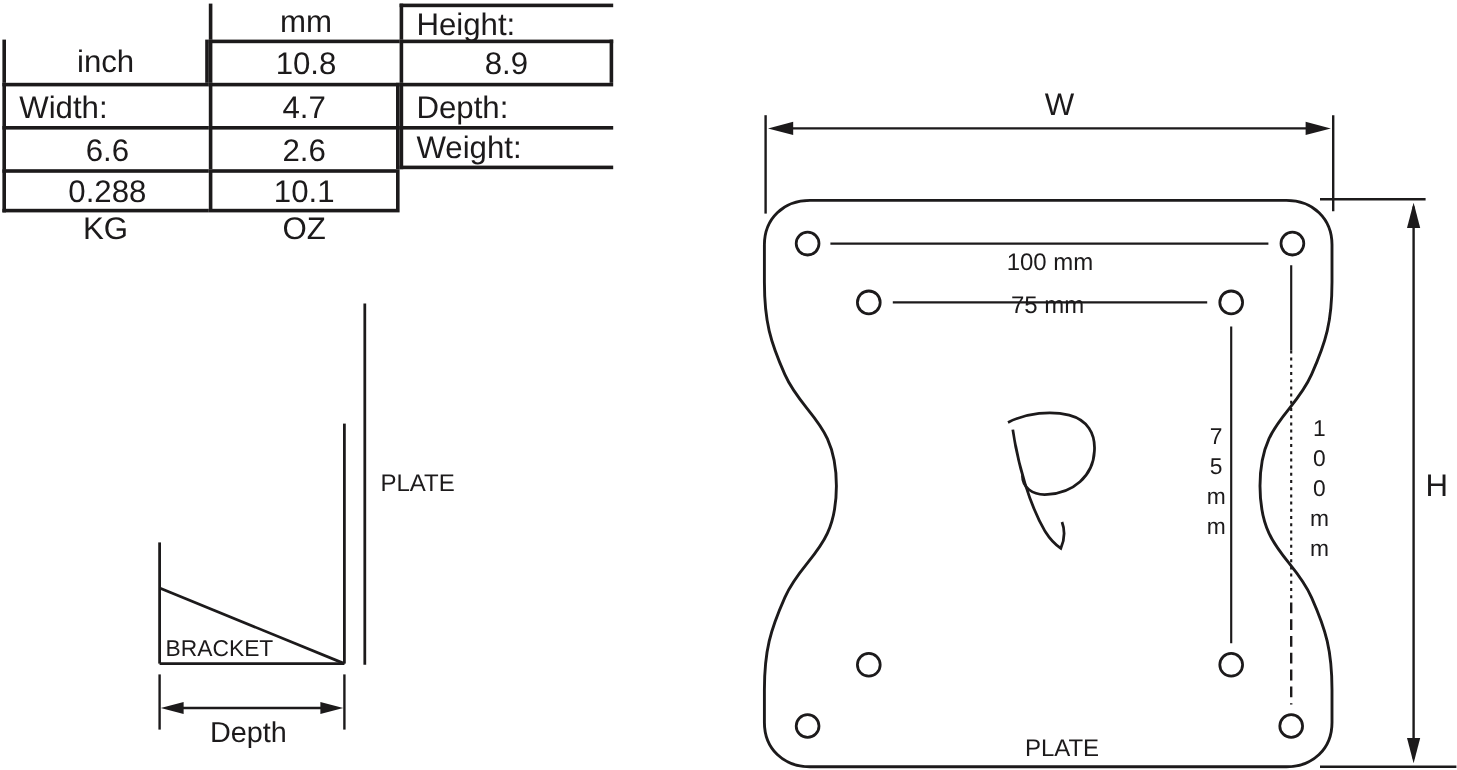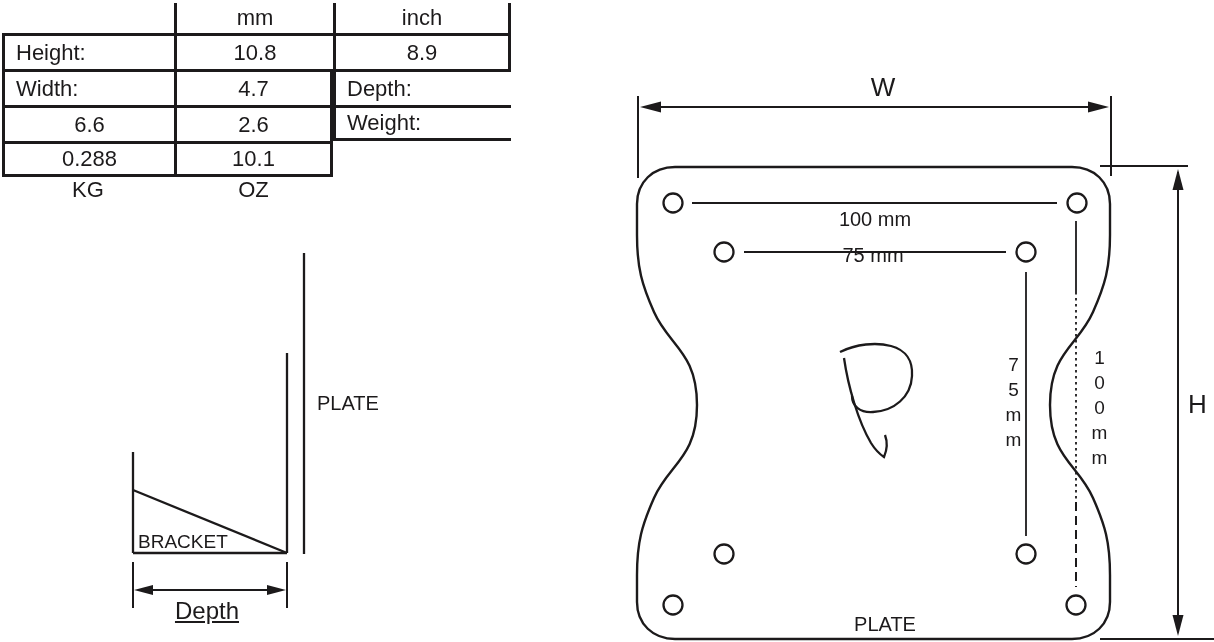--- a/index.html
+++ b/index.html
@@ -6,21 +6,21 @@
   .sheet {
     position:relative; width:1214px; height:642px; background:#ffffff;
     font-family:"Liberation Sans", sans-serif; color:#1c1a1b; overflow:hidden;
   }
   
   .spec-table {
     position:absolute; left:2px; top:3px;
     display:grid;
     grid-template-columns:172px 159px 178px;
     grid-template-rows:30px 36px 36px 36px 36px 26px;
-    font-size:22px; line-height:1;
+    font-size:26px; line-height:1;
   }
   .cell { display:flex; align-items:center; justify-content:center; box-sizing:border-box; white-space:nowrap; }
   .cell.lbl { justify-content:flex-start; padding-left:11px; }
   .b-l { border-left:3px solid #1c1a1b; }
   .b-r { border-right:3px solid #1c1a1b; }
   .b-t { border-top:3px solid #1c1a1b; }
   .b-b { border-bottom:3px solid #1c1a1b; }
   
   svg.art { position:absolute; left:0; top:0; }
   
@@ -37,23 +37,23 @@
 </style>
 </head>
 <body>
 
 <div class="sheet">
 
   <div class="spec-table">
 
     <div class="cell"></div>
     <div class="cell b-l">mm</div>
+    <div class="cell lbl b-l b-t">Height:</div>
+
     <div class="cell b-l b-r">inch</div>
-
-    <div class="cell lbl b-l b-t">Height:</div>
     <div class="cell b-l b-t">10.8</div>
     <div class="cell b-l b-r b-t">8.9</div>
 
     <div class="cell lbl b-l b-t">Width:</div>
     <div class="cell b-l b-r b-t">4.7</div>
 
     <div class="cell lbl b-l b-t">Depth:</div>
     <div class="cell b-l b-t">6.6</div>
     <div class="cell b-l b-r b-t">2.6</div>
 
@@ -126,21 +126,21 @@
 
       <g>
         <path d="M 840,352 C 856,344 876,342 891,346 C 906,350 913,361 912,376 C 911,397 894,411 873,412 C 860,413 852,406 852,396"></path>
         <path d="M 844,358 C 848,386 858,421 871,443 C 876,451 881,455 884,457 C 887,450 888,443 885,435"></path>
       </g>
     </g>
   </svg>
 
   <div class="lab anno" style="left:317px; top:393px;">PLATE</div>
   <div class="lab anno-sm" style="left:138px; top:532px;">BRACKET</div>
-  <div class="lab dim-mid c" style="left:157px; top:598px; width:100px;text-decoration:underline;">Depth</div>
+  <div class="lab dim-mid c" style="left:157px; top:598px; width:100px;">Depth</div>
 
   <div class="lab dim-big c" style="left:863px; top:74px; width:40px;">W</div>
   <div class="lab dim-big" style="left:1188px; top:391px;">H</div>
   <div class="lab anno c" style="left:815px; top:209px; width:120px;">100 mm</div>
   <div class="lab anno c" style="left:813px; top:245px; width:120px;">75 mm</div>
   <div class="lab vtext" style="left:1001px; top:354px; width:22px;">75mm</div>
   <div class="lab vtext" style="left:1087px; top:347px; width:22px;">100mm</div>
   <div class="lab anno c" style="left:825px; top:614px; width:120px;">PLATE</div>
 
 </div>

